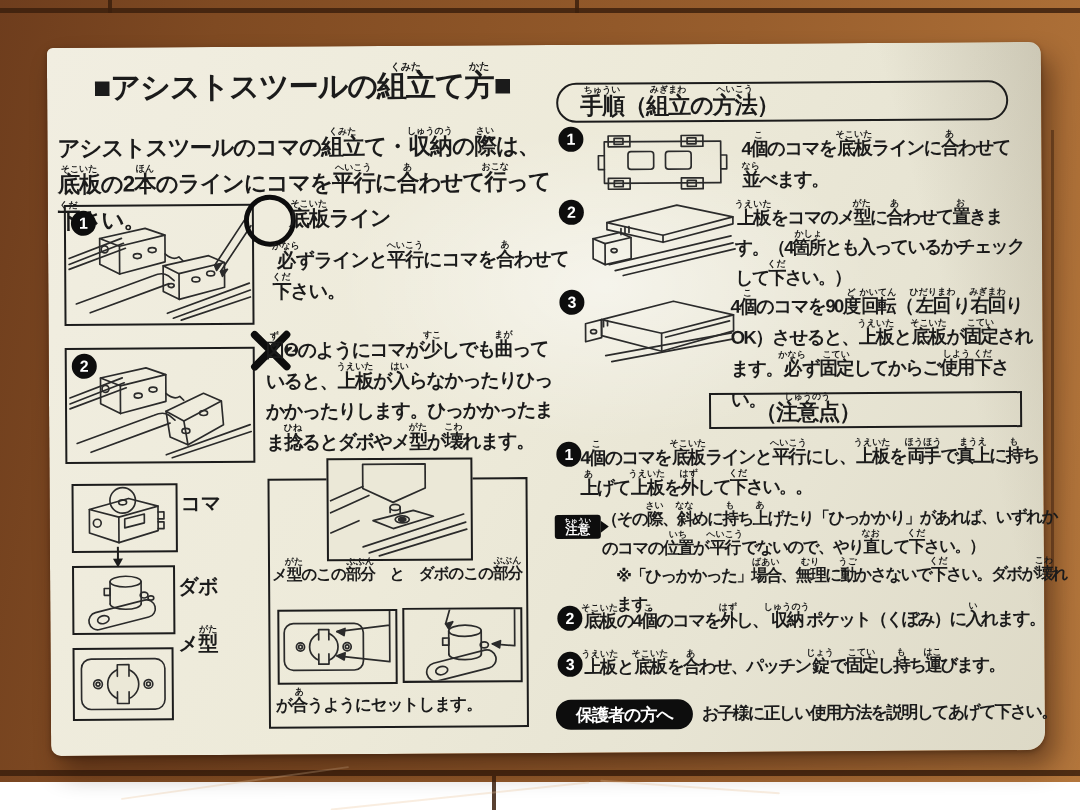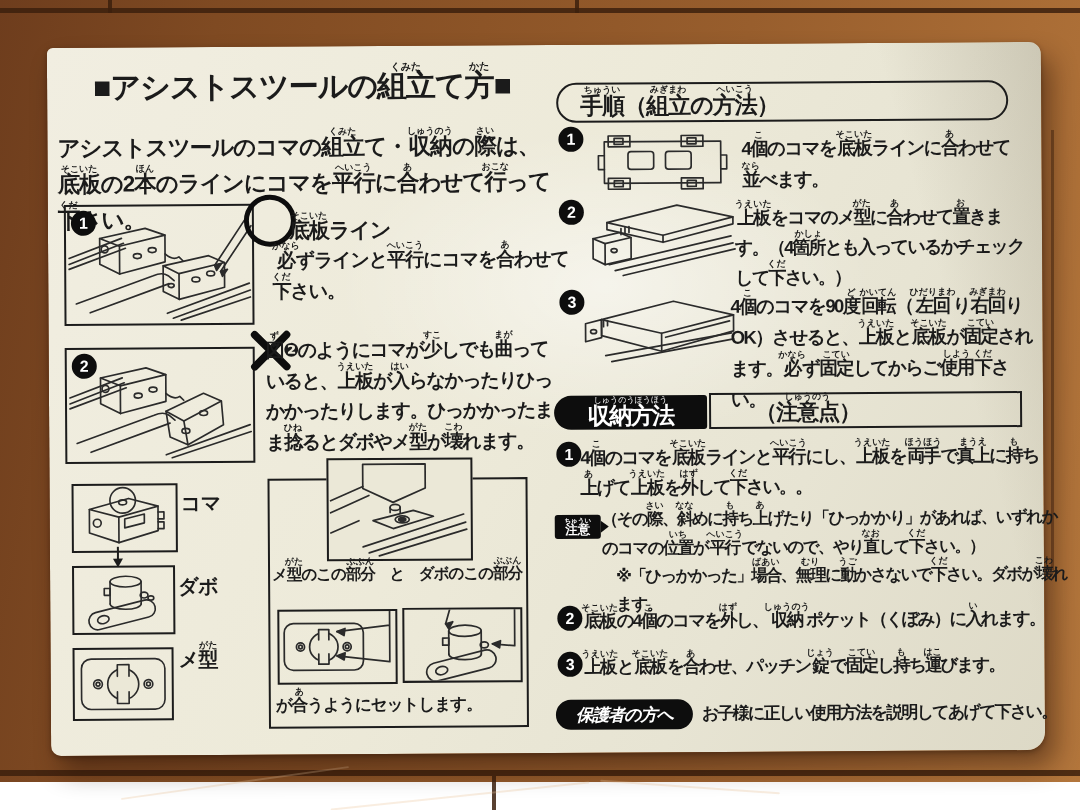--- a/index.html
+++ b/index.html
@@ -27,21 +27,21 @@
   #title{left:8px;top:16px;width:494px;text-align:center;font-size:30px;font-weight:800;letter-spacing:-1px;line-height:46px;}
   #title rt{font-size:10px;}
   #intro{left:10px;top:80px;width:496px;font-size:22.5px;line-height:36px;letter-spacing:-1px;}
   
   .figbox{border:2.5px solid #1c1c1c;background:transparent;}
   .badge{width:25px;height:25px;border-radius:50%;background:#0d0d0d;color:#fff;
          font-weight:700;font-size:16px;display:flex;align-items:center;justify-content:center;}
   svg.line{stroke:#2b2b2b;fill:none;stroke-width:1.7;stroke-linejoin:round;stroke-linecap:round;}
   .fillpaper{fill:#ebe8d7;}
   
-  #fig1-label{left:241px;top:164px;font-size:21px;letter-spacing:-1px;}
+  #fig1-label{left:241px;top:152px;font-size:21px;letter-spacing:-1px;}
   #fig1-text{left:224px;top:194px;width:304px;font-size:19px;line-height:31px;letter-spacing:-1.2px;}
   #fig2-text{left:217px;top:284px;width:290px;font-size:19px;line-height:30.5px;letter-spacing:-1.5px;}
   .part-label{font-size:20px;letter-spacing:-0.5px;}
   #fit-line1{left:221px;top:510px;width:252px;text-align:center;font-size:15.5px;letter-spacing:-1px;line-height:26px;}
   #fit-line2{left:225px;top:640px;font-size:16.5px;letter-spacing:-1px;line-height:27px;}
   
   #proc-header{left:509px;top:38px;width:452px;height:40px;border:2.5px solid #1c1c1c;border-radius:20px;
                display:flex;align-items:flex-end;padding:0 0 3px 22px;box-sizing:border-box;
                font-size:23px;letter-spacing:-1px;line-height:24px;}
   .step-text{font-size:18.5px;line-height:31px;letter-spacing:-1.6px;}
@@ -55,21 +55,21 @@
                 font-size:22px;letter-spacing:-1px;line-height:23px;}
   .sstep-text{font-size:18px;line-height:30px;letter-spacing:-1.9px;}
   #caution-badge{left:505px;top:470px;width:46px;height:24px;background:#0d0d0d;color:#fff;
                  display:flex;align-items:flex-end;justify-content:center;font-size:12.5px;font-weight:700;
                  border-radius:3px;line-height:13px;padding-bottom:2px;box-sizing:border-box;}
   #caution-badge rt{font-size:6.5px;}
   #caution-arrow{left:551px;top:476px;width:0;height:0;border-top:6px solid transparent;border-bottom:6px solid transparent;border-left:8px solid #0d0d0d;}
   #caution-text{left:552px;top:456px;width:470px;font-size:16.5px;line-height:29px;letter-spacing:-1.6px;}
   #caution-note{left:566px;top:513px;width:460px;font-size:16.5px;line-height:28px;letter-spacing:-1.7px;}
   #footer-pill{left:505px;top:655px;width:137px;height:30px;background:#0d0d0d;color:#fff;border-radius:16px;
-               display:flex;align-items:center;justify-content:center;font-size:17px;font-weight:700;letter-spacing:-1px;font-style:italic;}
+               display:flex;align-items:center;justify-content:center;font-size:17px;font-weight:700;letter-spacing:-1px;}
   #footer-text{left:651px;top:654px;width:372px;font-size:17px;line-height:31px;letter-spacing:-1.8px;}
   
   #ok-ring{left:196px;top:148px;width:42px;height:42px;border:5px solid #0d0d0d;border-radius:50%;}
 </style>
 </head>
 <body>
 
 <div id="stage">
 
   <div class="seam" style="left:0;top:8px;width:1080px;height:5px;"></div>
@@ -176,21 +176,21 @@
         <rect x="7" y="9" width="86" height="52" rx="10"></rect>
         <circle cx="50" cy="35" r="16" class="fillpaper"></circle>
         <path d="M44 27 V15 H56 V27" class="fillpaper"></path>
         <path d="M44 43 V55 H56 V43" class="fillpaper"></path>
         <circle cx="24" cy="35" r="4.5"></circle>
           <circle cx="24" cy="35" r="2"></circle>
         <circle cx="76" cy="35" r="4.5"></circle>
           <circle cx="76" cy="35" r="2"></circle>
       </svg>
     </div>
-    <div class="abs jp part-label" style="left:128px;top:594px;font-family:Liberation Mono, monospace;">メ<ruby>型<rt>がた</rt></ruby></div>
+    <div class="abs jp part-label" style="left:128px;top:577px;">メ<ruby>型<rt>がた</rt></ruby></div>
 
     <div class="abs figbox" style="left:218px;top:432px;width:256px;height:246px;"></div>
     <div class="abs figbox" style="left:277px;top:412px;width:142px;height:99px;background:#ebe8d7;">
       <svg class="line" width="142" height="99" viewBox="0 0 141 94">
         <path d="M34 2 L96 2 L96 26 L64 40 L34 26 Z"></path>
         <path d="M2 38 L34 24 M2 50 L40 33"></path>
         <ellipse cx="66" cy="45" rx="5" ry="3"></ellipse>
         <path d="M61 45 v5 M71 45 v5"></path>
         <path d="M44 58 L84 48 L104 54 L64 66 Z"></path>
         <ellipse cx="73" cy="57" rx="7" ry="3.5"></ellipse>
@@ -270,23 +270,20 @@
       <path d="M20 28 V44 L80 60 V42"></path>
       <path d="M80 60 L152 40 V24"></path>
       <path d="M84 46 L148 30"></path>
       <path d="M4 32 L20 28 V46 L4 50 Z"></path>
       <ellipse cx="12" cy="40" rx="3" ry="2"></ellipse>
       <path d="M22 30 v5 M26 29 v5"></path>
       <path d="M24 64 L150 42 M30 70 L152 48"></path>
     </svg>
     <div class="abs jp step-text" style="left:682px;top:244px;width:302px;">4<ruby>個<rt>こ</rt></ruby>のコマを90<ruby>度<rt>ど</rt></ruby><ruby>回転<rt>かいてん</rt></ruby>（<ruby>左回<rt>ひだりまわ</rt></ruby>り<ruby>右回<rt>みぎまわ</rt></ruby>りOK）させると、<ruby>上板<rt>うえいた</rt></ruby>と<ruby>底板<rt>そこいた</rt></ruby>が<ruby>固定<rt>こてい</rt></ruby>されます。<ruby>必<rt>かなら</rt></ruby>ず<ruby>固定<rt>こてい</rt></ruby>してからご<ruby>使用<rt>しよう</rt></ruby><ruby>下<rt>くだ</rt></ruby>さい。</div>
 
-    <div class="abs jp" id="storage-black">
-        <ruby>収納方法<rt>しゅうのうほうほう</rt></ruby>
-      </div>
     <div class="abs jp" id="storage-note">（<ruby>注意点<rt>しゅうのう</rt></ruby>）</div>
 
     <div class="badge abs" style="left:507px;top:397px;">1</div>
     <div class="abs jp sstep-text" style="left:531px;top:394px;width:466px;">4<ruby>個<rt>こ</rt></ruby>のコマを<ruby>底板<rt>そこいた</rt></ruby>ラインと<ruby>平行<rt>へいこう</rt></ruby>にし、<ruby>上板<rt>うえいた</rt></ruby>を<ruby>両手<rt>ほうほう</rt></ruby>で<ruby>真上<rt>まうえ</rt></ruby>に<ruby>持<rt>も</rt></ruby>ち<ruby>上<rt>あ</rt></ruby>げて<ruby>上板<rt>うえいた</rt></ruby>を<ruby>外<rt>はず</rt></ruby>して<ruby>下<rt>くだ</rt></ruby>さい。。</div>
 
     <div class="abs jp" id="caution-badge">
         <ruby>注意<rt>ちゅうい</rt></ruby>
       </div>
     <div class="abs" id="caution-arrow"></div>
     <div class="abs jp" id="caution-text">（その<ruby>際<rt>さい</rt></ruby>、<ruby>斜<rt>なな</rt></ruby>めに<ruby>持<rt>も</rt></ruby>ち<ruby>上<rt>あ</rt></ruby>げたり「ひっかかり」があれば、いずれかのコマの<ruby>位置<rt>いち</rt></ruby>が<ruby>平行<rt>へいこう</rt></ruby>でないので、やり<ruby>直<rt>なお</rt></ruby>して<ruby>下<rt>くだ</rt></ruby>さい。）</div>

